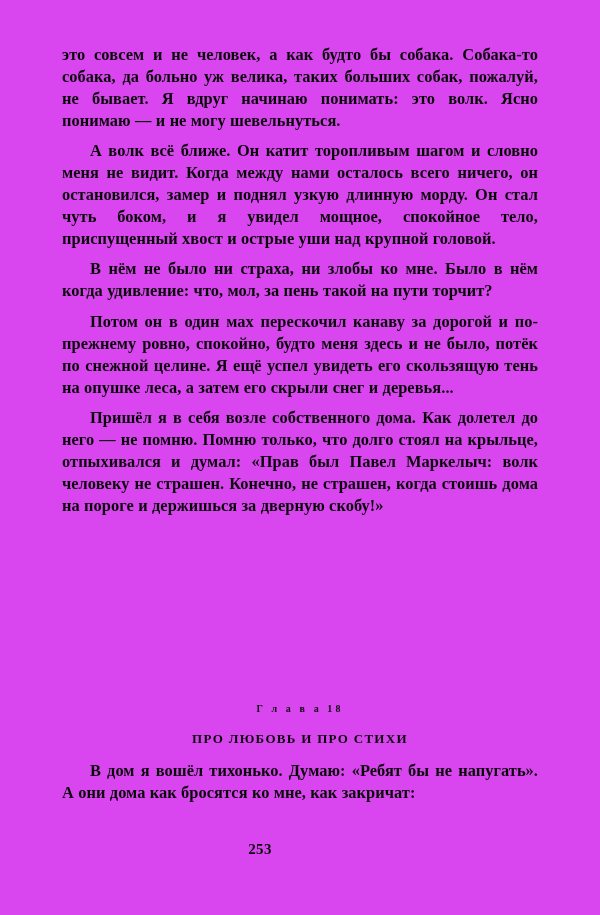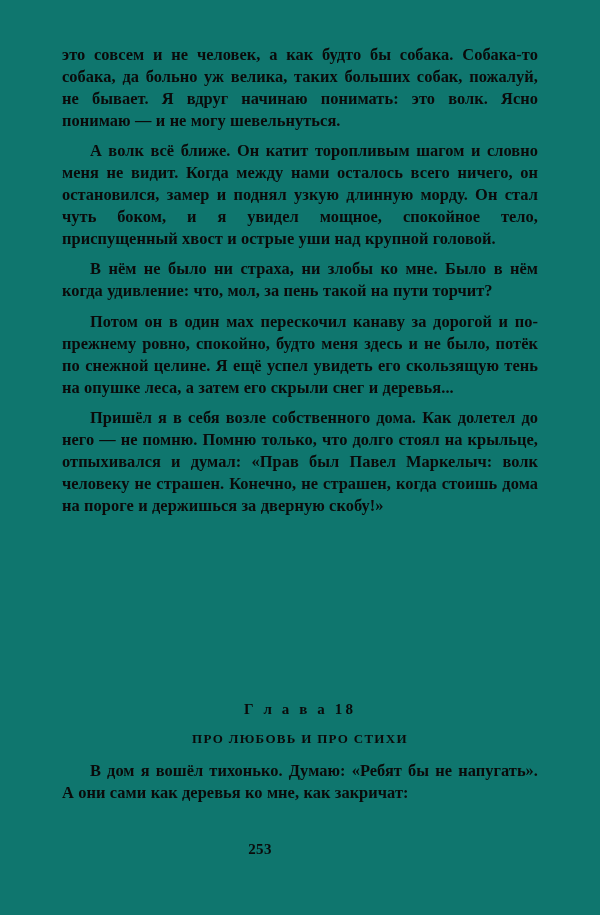--- a/index.html
+++ b/index.html
@@ -16,21 +16,21 @@
     font-family: "Liberation Serif", "DejaVu Serif", serif;
     color: #0a0a0a;
   }
 
   .page {
     position: absolute;
     left: 0;
     top: 0;
     width: 600px;
     height: 915px;
-    background: #0f766e;
+    background: #d946ef;
   }
 
   .text-block {
     position: absolute;
     left: 62px;
     top: 44px;
     width: 476px;
   }
 
   p.para {
@@ -59,21 +59,21 @@
 
   .chapter {
     position: absolute;
     left: 62px;
     top: 700px;
     width: 476px;
     text-align: center;
   }
   .chapter-number {
     font-weight: 700;
-    font-size: 15px;
+    font-size: 10px;
     letter-spacing: 3.1px;
     line-height: 18px;
     margin: 0;
     text-indent: 0;
   }
   .chapter-title {
     font-weight: 700;
     font-size: 13px;
     letter-spacing: 1.3px;
     line-height: 20px;
@@ -111,18 +111,18 @@
     <p class="para">Потом он в один мах перескочил канаву за дорогой и по-прежнему ровно, спокойно, будто меня здесь и не было, потёк по снежной целине. Я ещё успел увидеть его скользящую тень на опушке леса, а затем его скрыли снег и деревья...</p>
     <p class="para">Пришёл я в себя возле собственного дома. Как долетел до него — не помню. Помню только, что долго стоял на крыльце, отпыхивался и думал: «Прав был Павел Маркелыч: волк человеку не страшен. Конечно, не страшен, когда стоишь дома на пороге и держишься за дверную скобу!»</p>
   </div>
 
   <div class="chapter">
     <p class="chapter-number">Г л а в а 18</p>
     <p class="chapter-title">ПРО ЛЮБОВЬ И ПРО СТИХИ</p>
   </div>
 
   <div class="after-chapter">
-    <p class="para">В дом я вошёл тихонько. Думаю: «Ребят бы не напугать». А они сами как деревья ко мне, как закричат:</p>
+    <p class="para">В дом я вошёл тихонько. Думаю: «Ребят бы не напугать». А они дома как бросятся ко мне, как закричат:</p>
   </div>
 
   <div class="folio">253</div>
 
 </div>
 
 </body></html>

